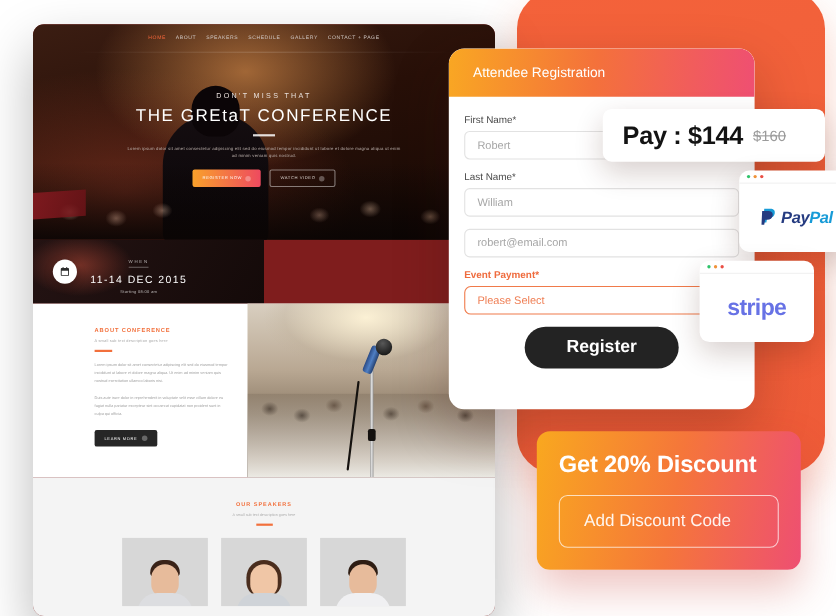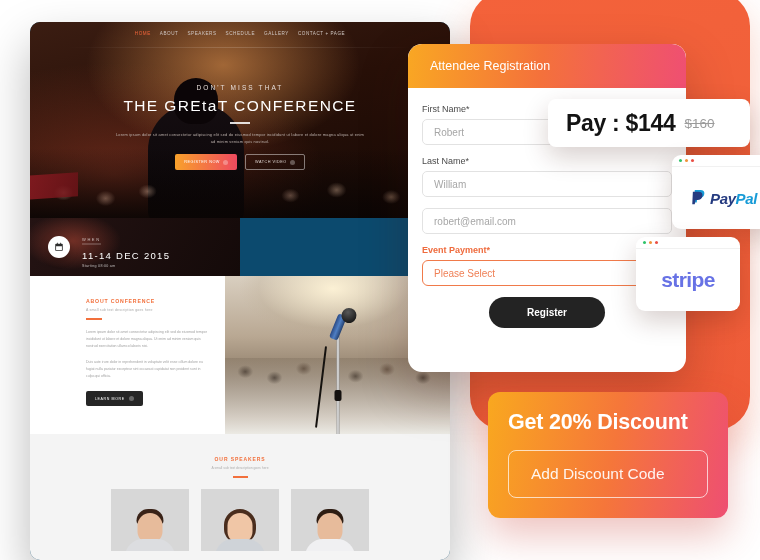--- a/index.html
+++ b/index.html
@@ -15,21 +15,21 @@
   }
   .bg-blob-shadow{
     position:absolute; left:470px; top:-8px; width:280px; height:438px;
     border-radius:34px;
     box-shadow:0 18px 40px rgba(231,90,50,.28);
   }
 
   
   .site{
     position:absolute; left:30px; top:22px; width:420px; height:538px;
-    border-radius:10px; overflow:hidden; background:#0c4a6e;
+    border-radius:10px; overflow:hidden; background:#7f1d1d;
     box-shadow:0 22px 48px rgba(0,0,0,.28);
   }
   .site-hero{
     position:relative; height:196px; overflow:hidden;
     background:
       radial-gradient(ellipse 190px 120px at 46% 22%, rgba(255,170,90,.55), rgba(0,0,0,0) 72%),
       radial-gradient(ellipse 300px 160px at 20% 78%, rgba(150,60,40,.55), rgba(0,0,0,0) 70%),
       linear-gradient(165deg,#3b1d12 0%,#281008 45%,#160905 100%);
   }
   
@@ -110,21 +110,21 @@
   .circ{
     position:absolute; top:50%; transform:translateY(-50%);
     width:22px;height:22px;border-radius:50%;background:#fff;
     display:flex;align-items:center;justify-content:center;
     box-shadow:0 2px 8px rgba(0,0,0,.25);
   }
   .circ svg{ width:10px;height:10px;fill:#2c2c2c;}
   .info-when .circ{ left:18px; }
   .info-where .circ{ right:16px; }
   .info-txt{ position:absolute; top:50%; transform:translateY(-50%); }
-  .info-when .info-txt{ left:52px; }
+  .info-when .info-txt{ left:52px;text-align:center; }
   .info-where .info-txt{ right:48px; text-align:right; }
   .info-lbl{ font-size:4px; letter-spacing:1.6px; color:rgba(255,255,255,.65);
     border-bottom:1px solid rgba(255,255,255,.35); padding-bottom:2px; display:inline-block;
     text-transform:uppercase;}
   .info-big{ margin-top:5px; font-size:9.5px; letter-spacing:1.3px; color:#fff; }
   .info-small{ margin-top:3px; font-size:3.6px; color:rgba(255,255,255,.68); letter-spacing:.3px;}
 
   
   .about-row{ position:absolute; left:0; top:254px; width:100%; height:158px; background:#fff; }
   .about-left{ position:absolute; left:0; top:0; width:195px; height:100%; padding:22px 18px 0 56px; }
@@ -208,21 +208,21 @@
   .fld-lbl{ font-size:9px; color:#4a4a4a; margin-bottom:5px; }
   .fld-lbl.req{ color:#ef6b3d; font-weight:bold; }
   .fld-in{
     height:26px; border:1px solid #e2e2e2; border-radius:5px;
     display:flex; align-items:center; padding:0 11px;
     font-size:10px; color:#a6a6a6; background:#fff;
   }
   .fld-in.accent{ border-color:#f07a4a; color:#ef7f55; border-radius:6px;}
   .reg-btn-wrap{ display:flex; justify-content:center; margin-top:4px;}
   .reg-btn{
-    background:#232323; color:#fff; font-size:10px; font-weight:bold;
+    background:#232323; color:#fff; font-size:16px; font-weight:bold;
     padding:10px 38px; border-radius:20px; border:none; cursor:pointer;
     font-family:"Liberation Sans", sans-serif;
   }
 
   
   .pay-badge{
     position:absolute; left:548px; top:99px; width:202px; height:48px;
     background:#fff; border-radius:8px; display:flex; align-items:center;
     padding-left:18px; gap:9px; box-shadow:0 10px 26px rgba(60,20,10,.2);
   }

